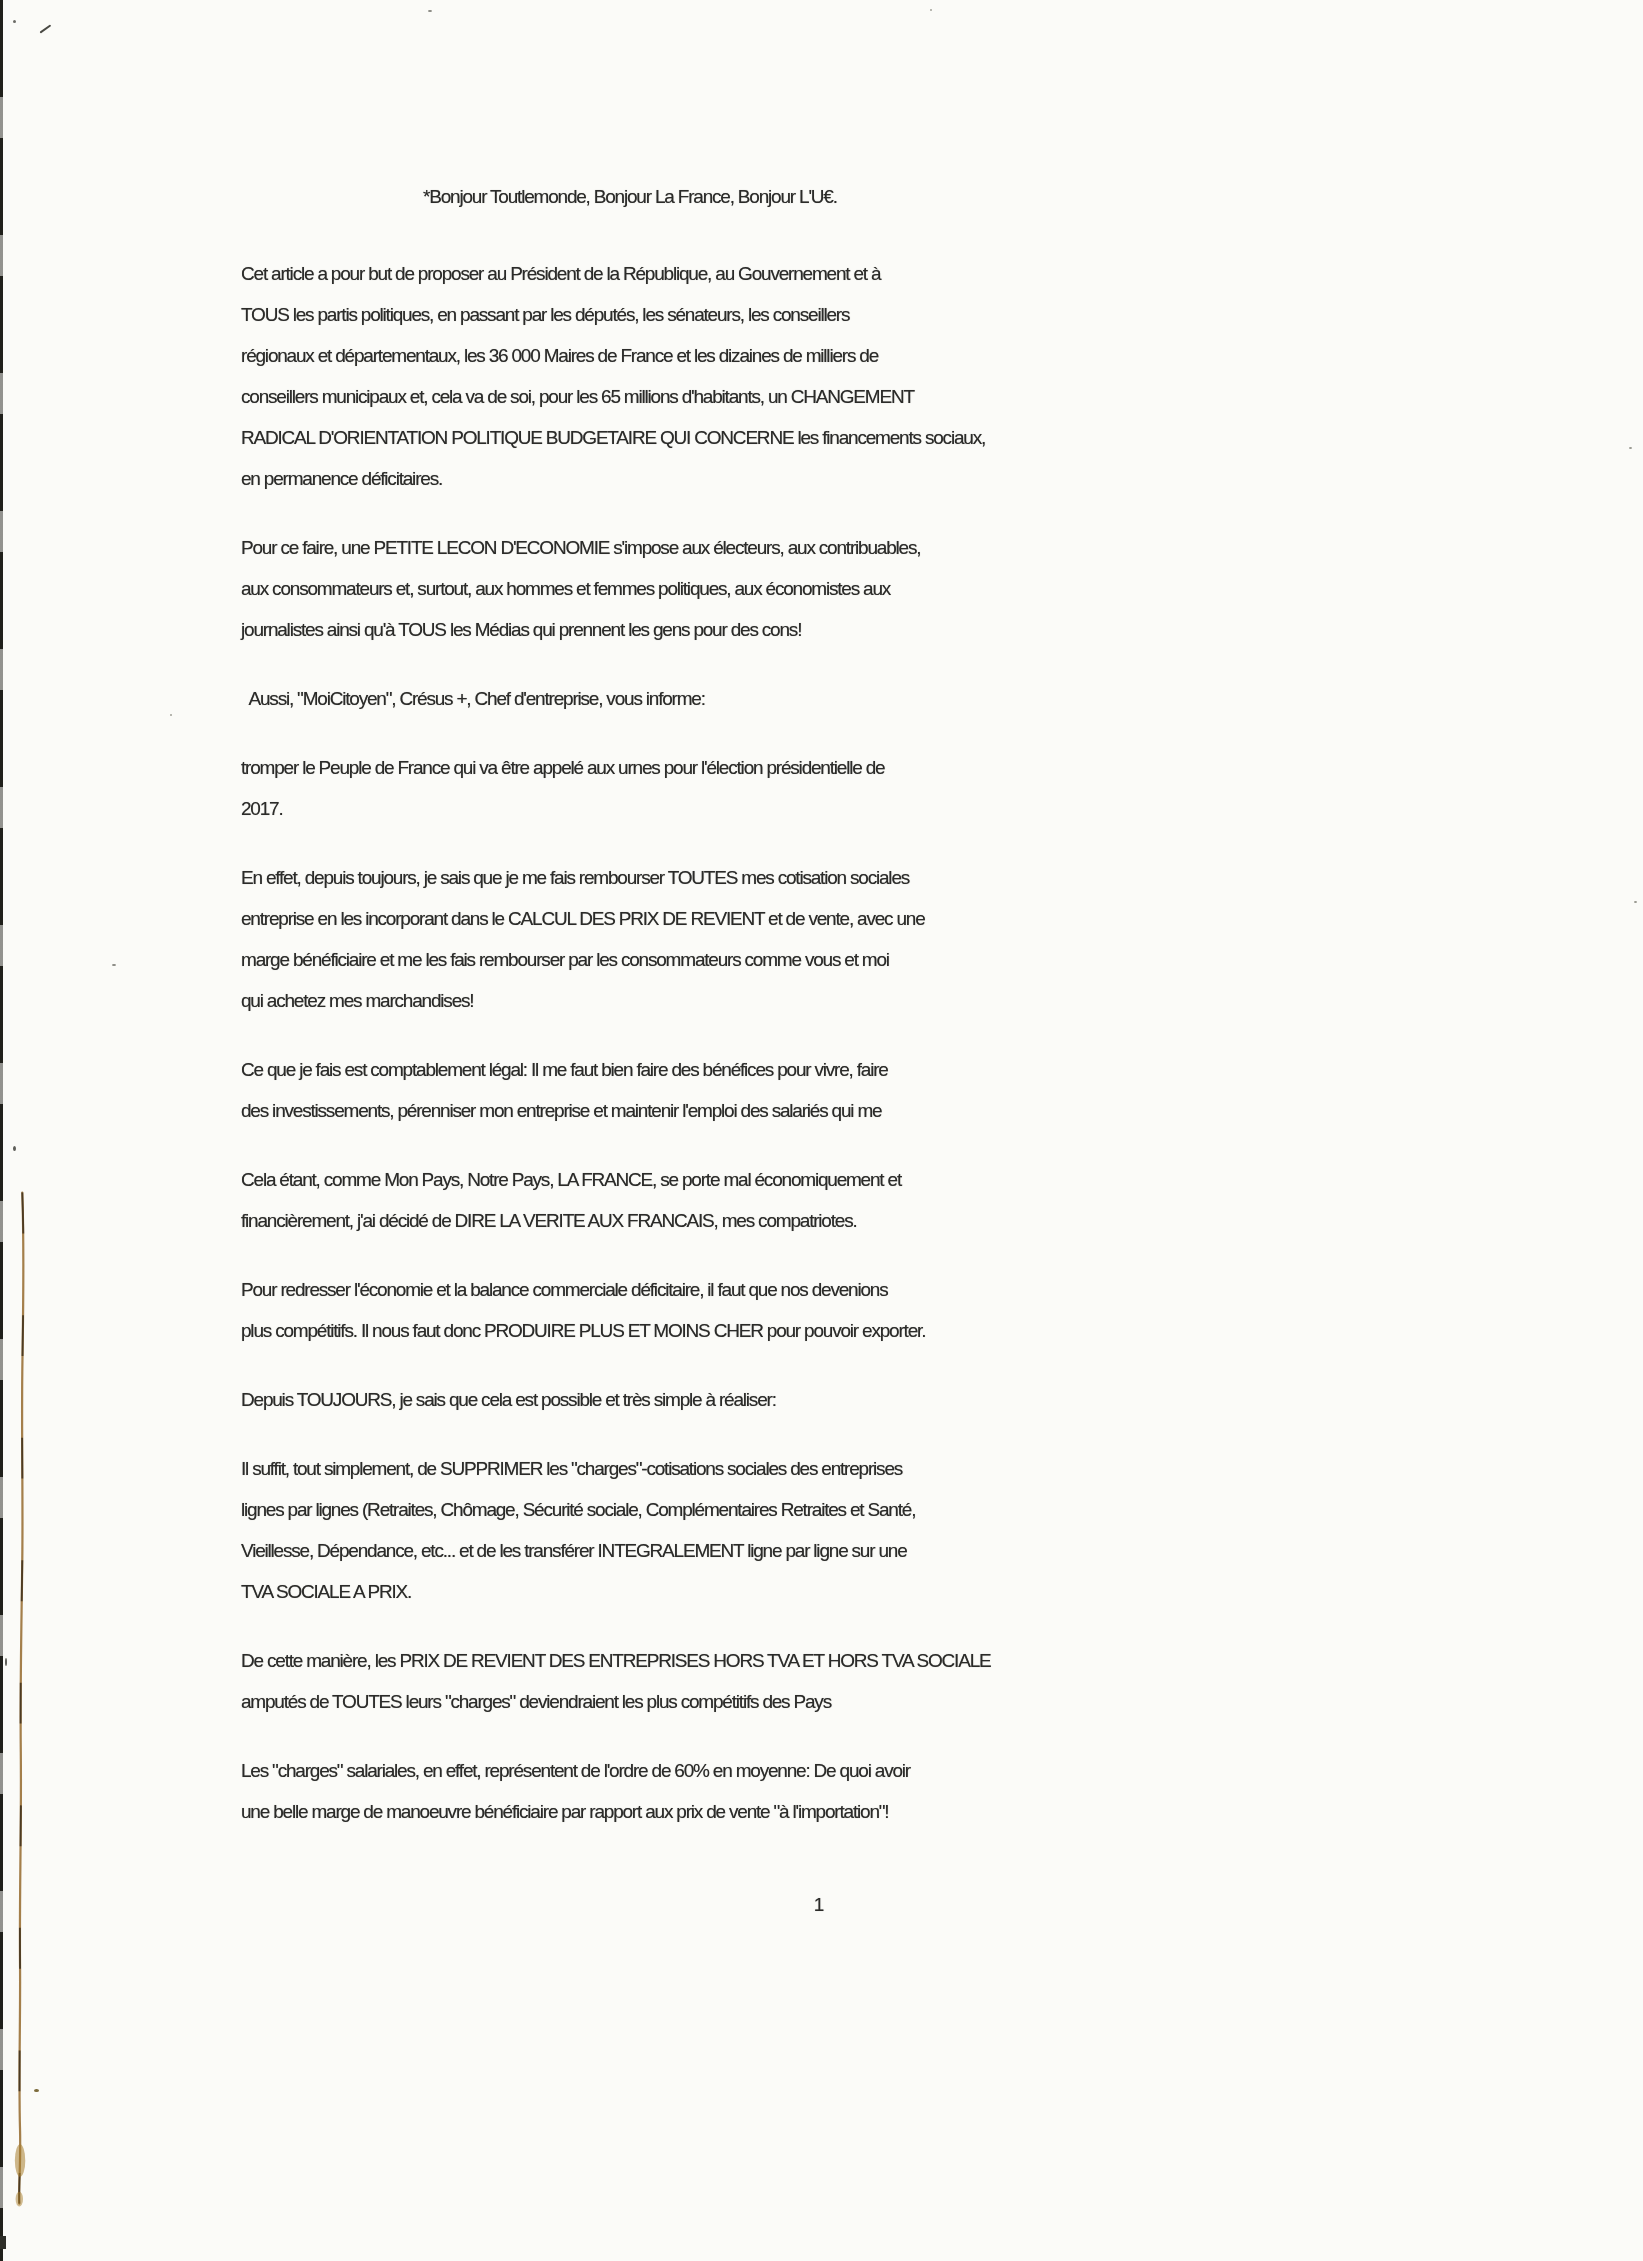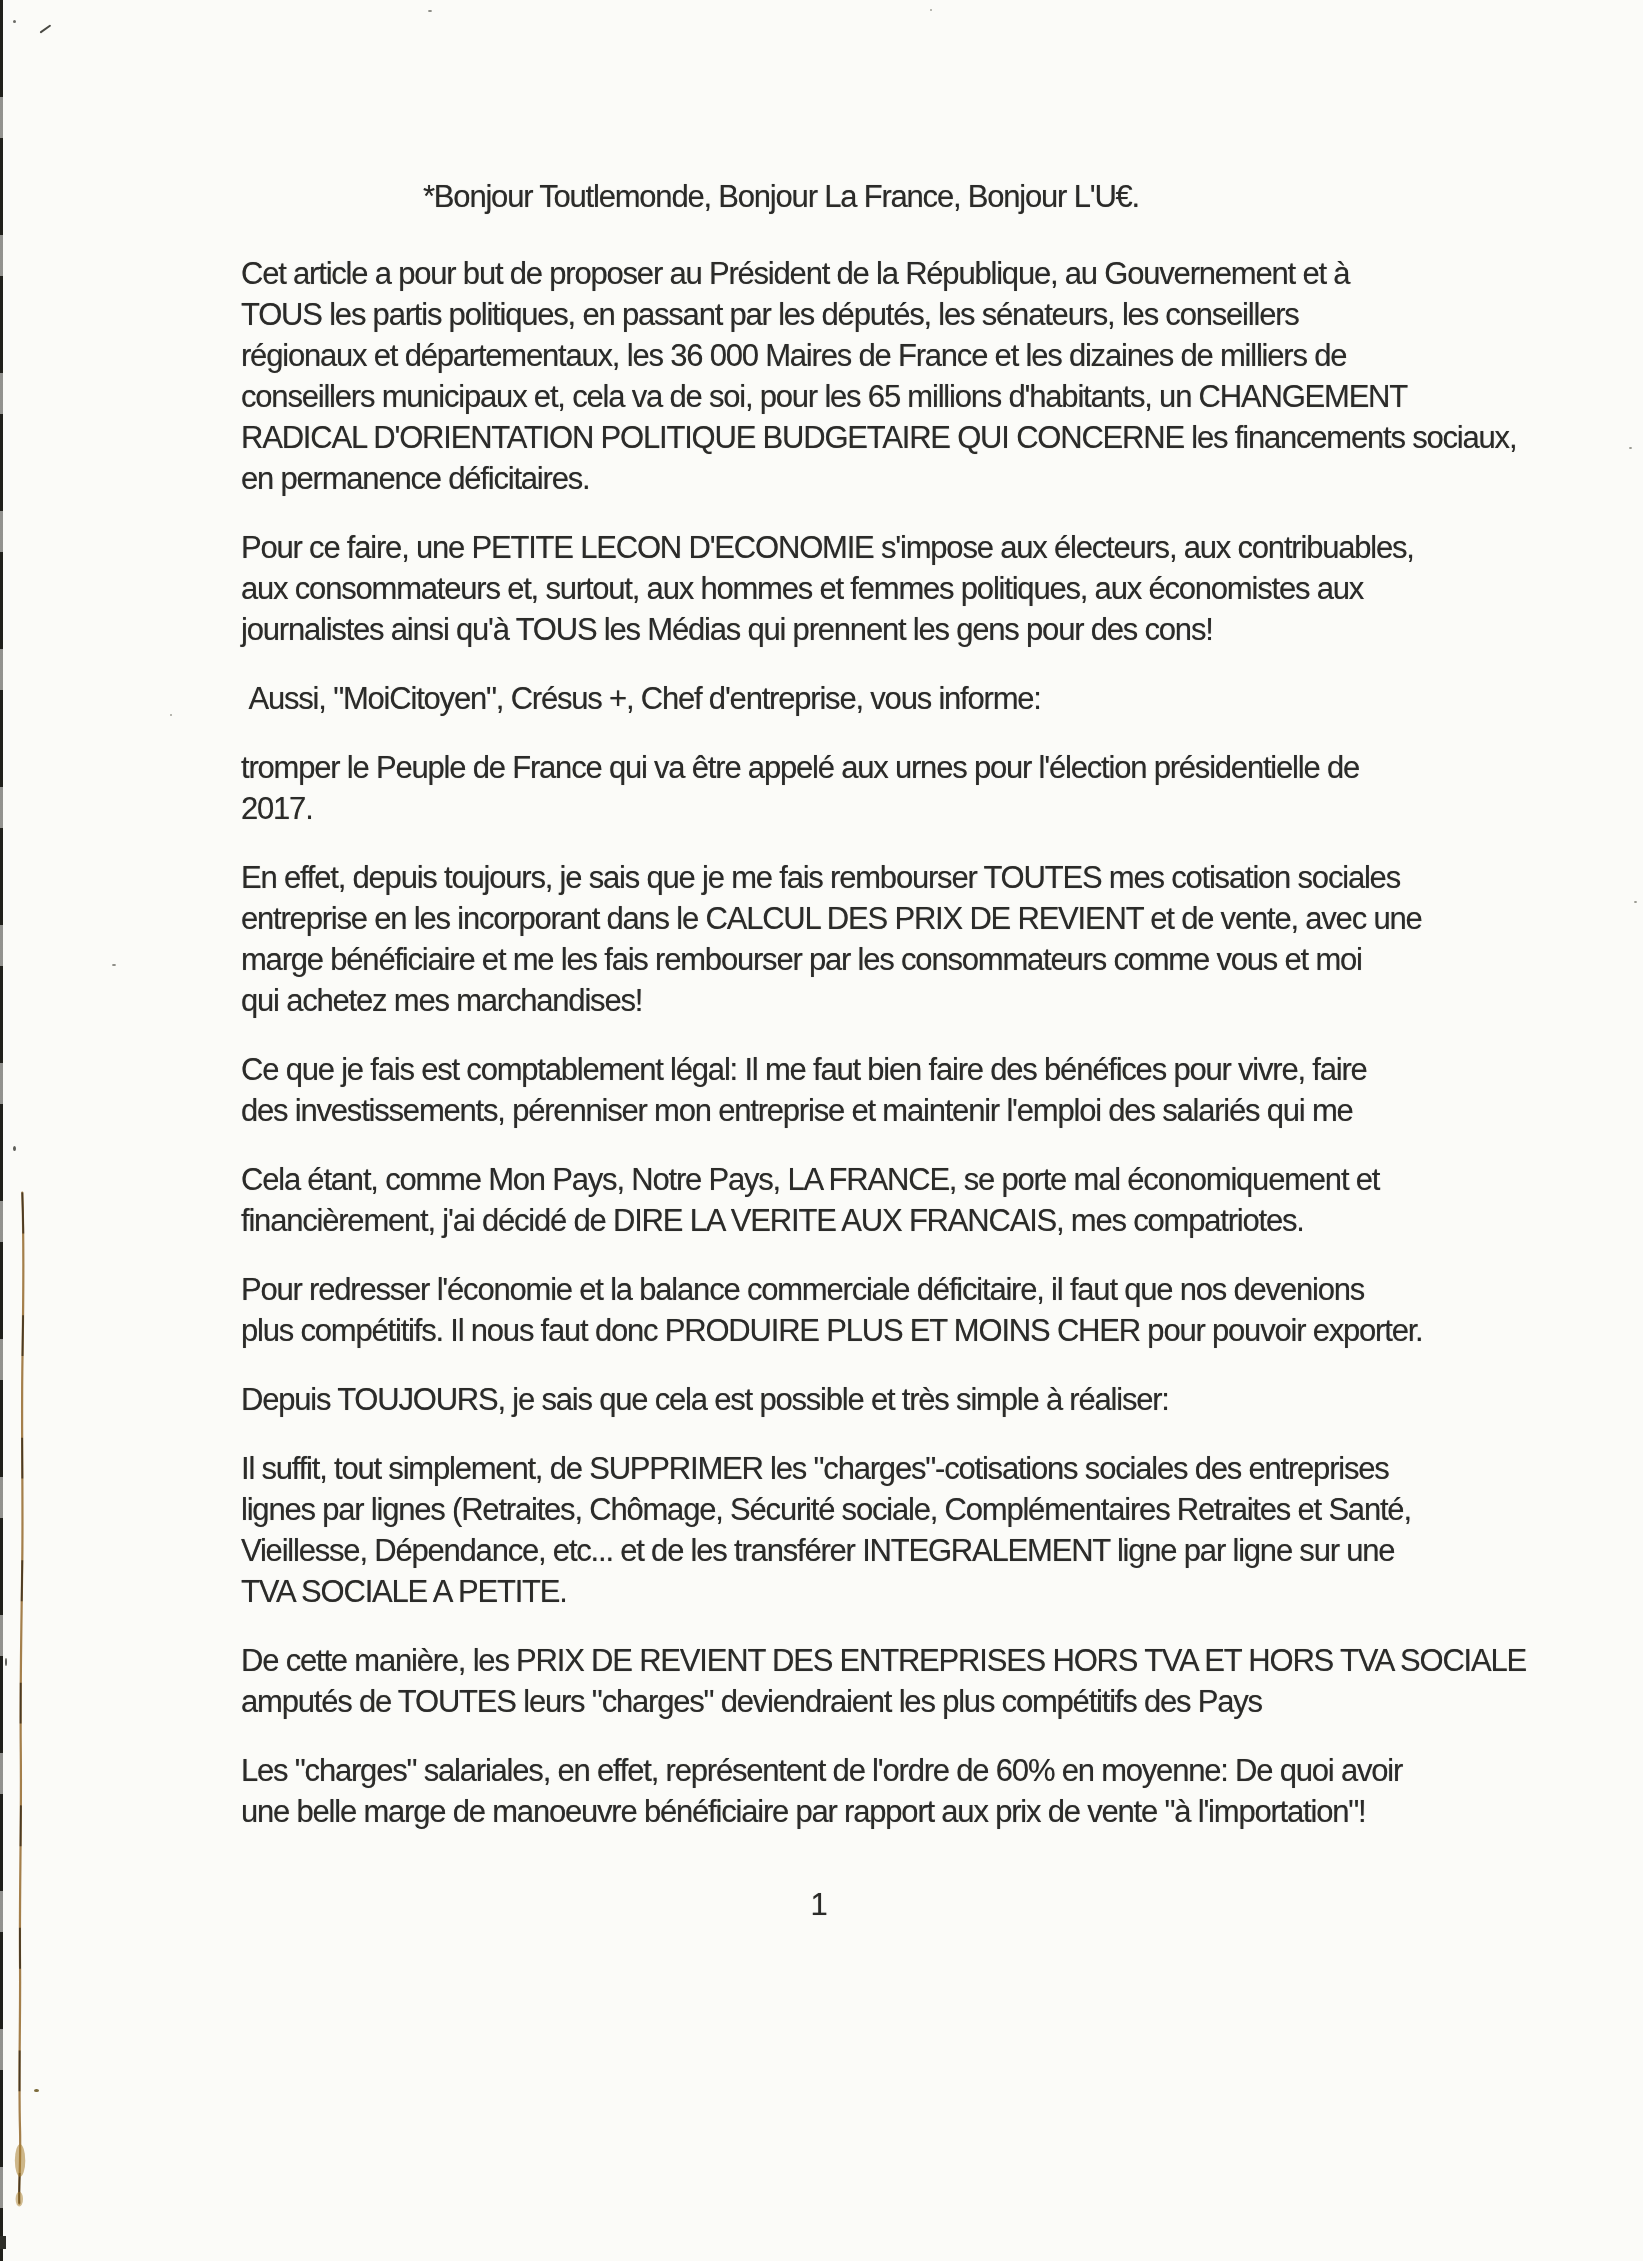--- a/index.html
+++ b/index.html
@@ -8,21 +8,21 @@
     width:1643px;height:2261px;
     background:#fbfbf8;
     overflow:hidden;
     font-family:"Liberation Sans", sans-serif;
     color:#2b2b29;
   }
   .content{
     position:absolute;
     left:241px;top:176px;
     width:1195px;
-    font-size:31px;
+    font-size:19px;
     line-height:41px;
     letter-spacing:-1.2px;
     text-shadow:0 0 0.7px rgba(43,43,41,0.55);
   }
   .title-line{
     margin:0 0 36px 182px;
     white-space:nowrap;
   }
   .para{margin:2px 0 28px 0;}
   .para.indent-sm{ text-indent:7.5px; }
@@ -107,21 +107,21 @@
           <div class="line">Pour redresser l'économie et la balance commerciale déficitaire, il faut que nos devenions</div>
           <div class="line">plus compétitifs. Il nous faut donc PRODUIRE PLUS ET MOINS CHER pour pouvoir exporter.</div>
         </div>
         <div class="para">
           <div class="line">Depuis TOUJOURS, je sais que cela est possible et très simple à réaliser:</div>
         </div>
         <div class="para">
           <div class="line">Il suffit, tout simplement, de SUPPRIMER les "charges"-cotisations sociales des entreprises</div>
           <div class="line">lignes par lignes (Retraites, Chômage, Sécurité sociale, Complémentaires Retraites et Santé,</div>
           <div class="line">Vieillesse, Dépendance, etc... et de les transférer INTEGRALEMENT ligne par ligne sur une</div>
-          <div class="line">TVA SOCIALE A PETITE.</div>
+          <div class="line">TVA SOCIALE A PRIX.</div>
         </div>
         <div class="para">
           <div class="line">De cette manière, les PRIX DE REVIENT DES ENTREPRISES HORS TVA ET HORS TVA SOCIALE</div>
           <div class="line">amputés de TOUTES leurs "charges" deviendraient les plus compétitifs des Pays</div>
         </div>
         <div class="para">
           <div class="line">Les "charges" salariales, en effet, représentent de l'ordre de 60% en moyenne: De quoi avoir</div>
           <div class="line">une belle marge de manoeuvre bénéficiaire par rapport aux prix de vente "à l'importation"!</div>
         </div>
       </div>

